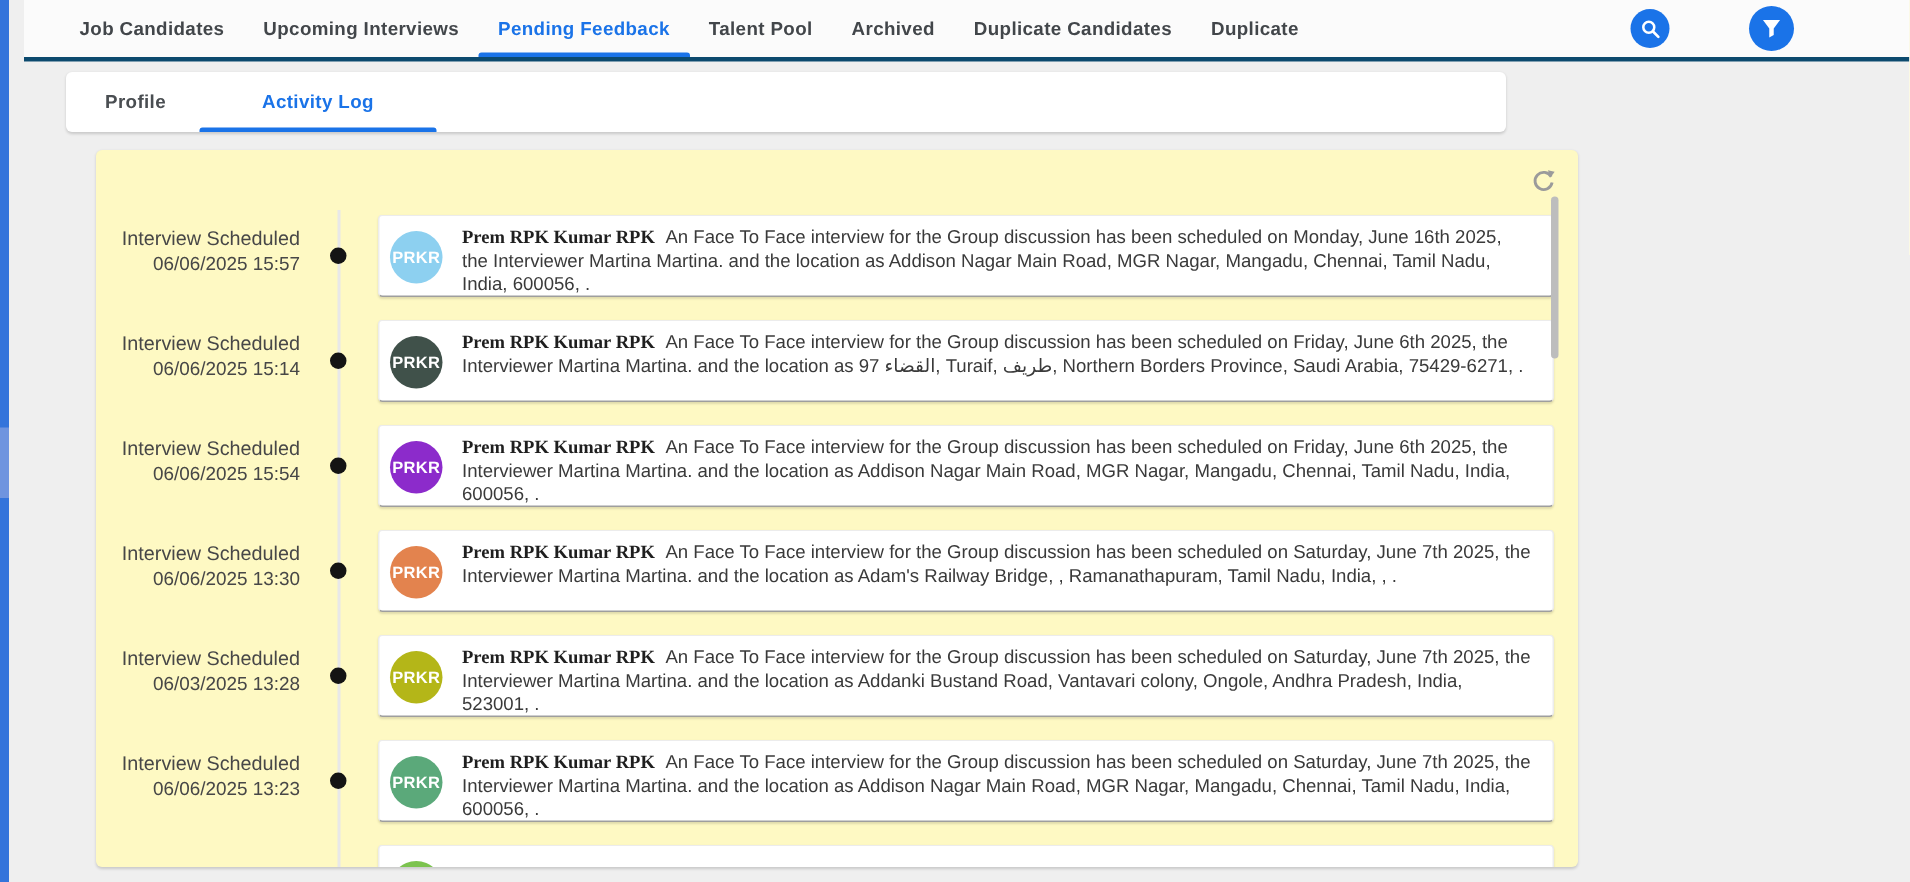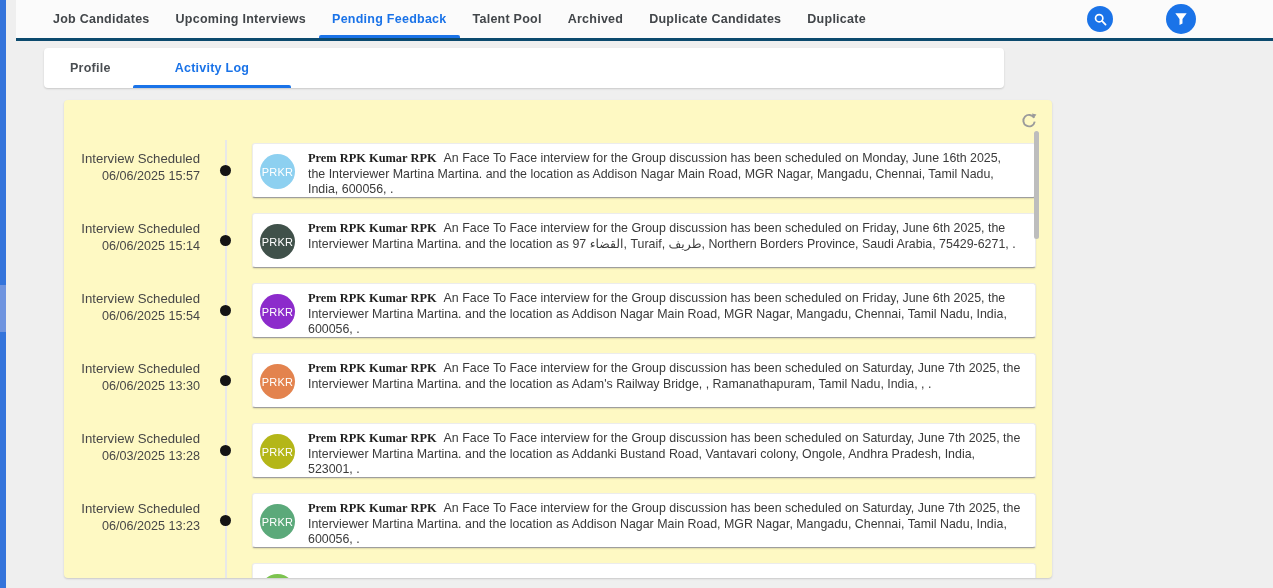--- a/index.html
+++ b/index.html
@@ -81,21 +81,21 @@
     border-radius:50%; background:#141414; z-index:2;
   }
   .row-card {
     position:absolute; left:188px; right:16px; top:0; height:55px;
     background:#ffffff; border:1px solid #ececec; border-bottom:1px solid #9e9e9e;
     border-radius:3px; box-shadow:0 1px 1.5px rgba(0,0,0,0.12); cursor:pointer;
   }
   .avatar {
     position:absolute; left:7px; top:10px; width:35px; height:35px; border-radius:50%;
     display:flex; align-items:center; justify-content:center;
-    color:#ffffff; font-size:11px; font-weight:400; letter-spacing:0.2px;
+    color:#ffffff; font-size:11px; font-weight:700; letter-spacing:0.2px;
   }
   .row-text {
     margin-left:55px; padding:7px 14px 0 0;
     font-size:12.4px; line-height:15.6px; color:#3a3a3a;
   }
   .row-name { font-weight:700; color:#1f1f1f; margin-right:7px;font-family:Liberation Serif, serif; }
 </style>
 </head>
 <body>
 

